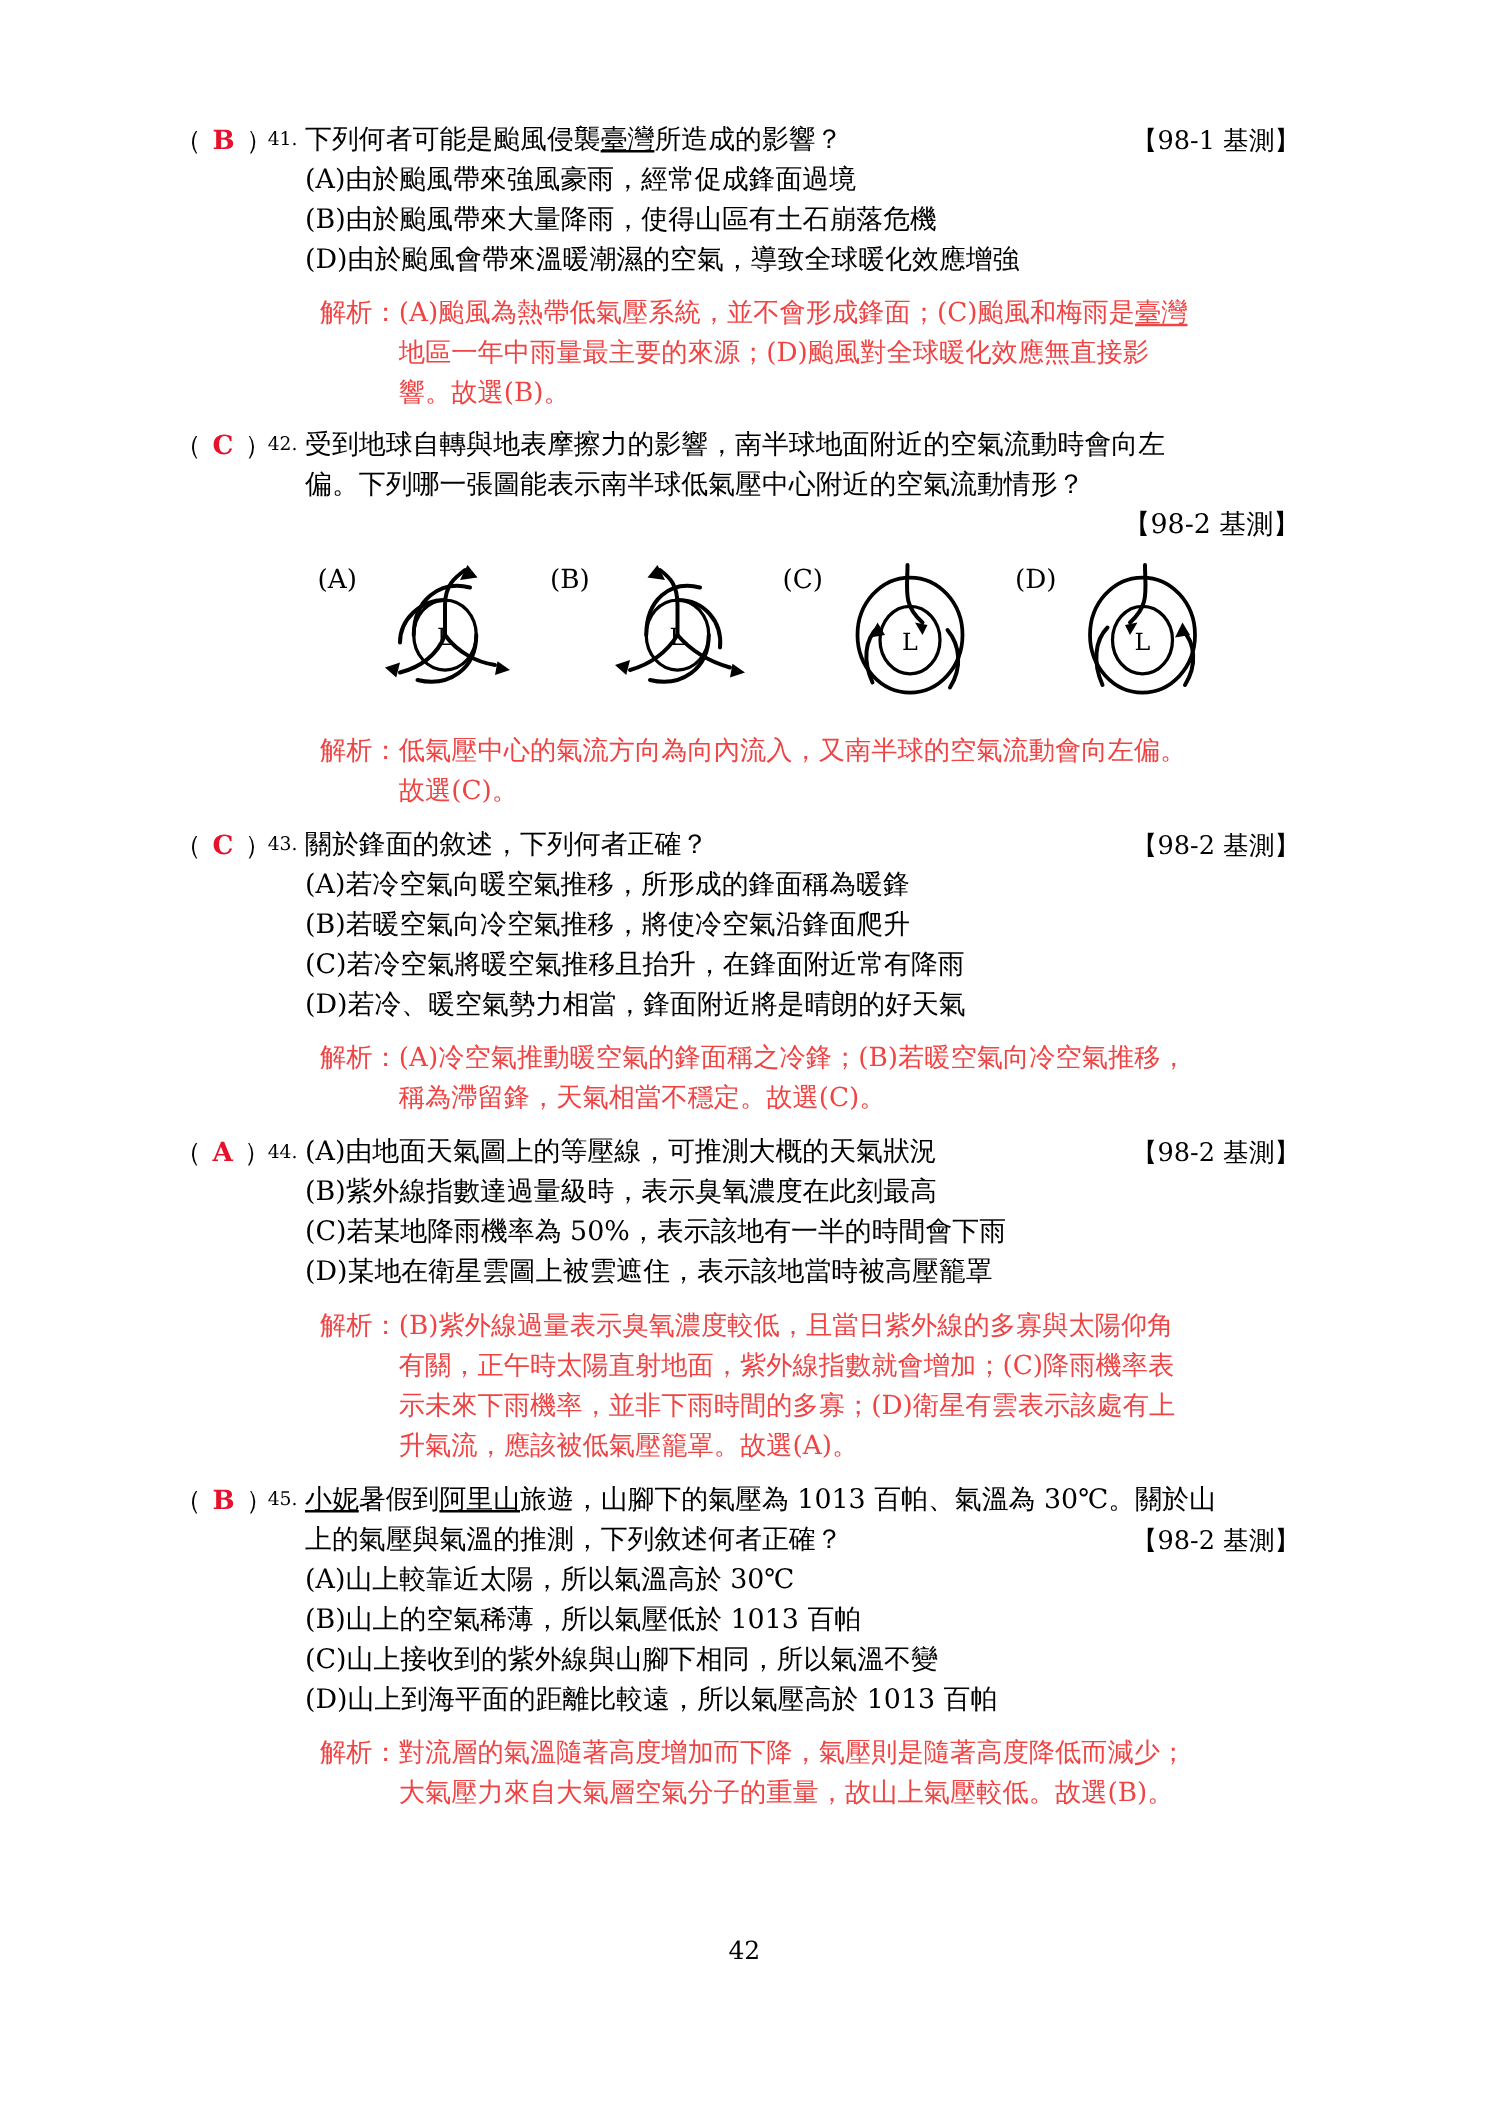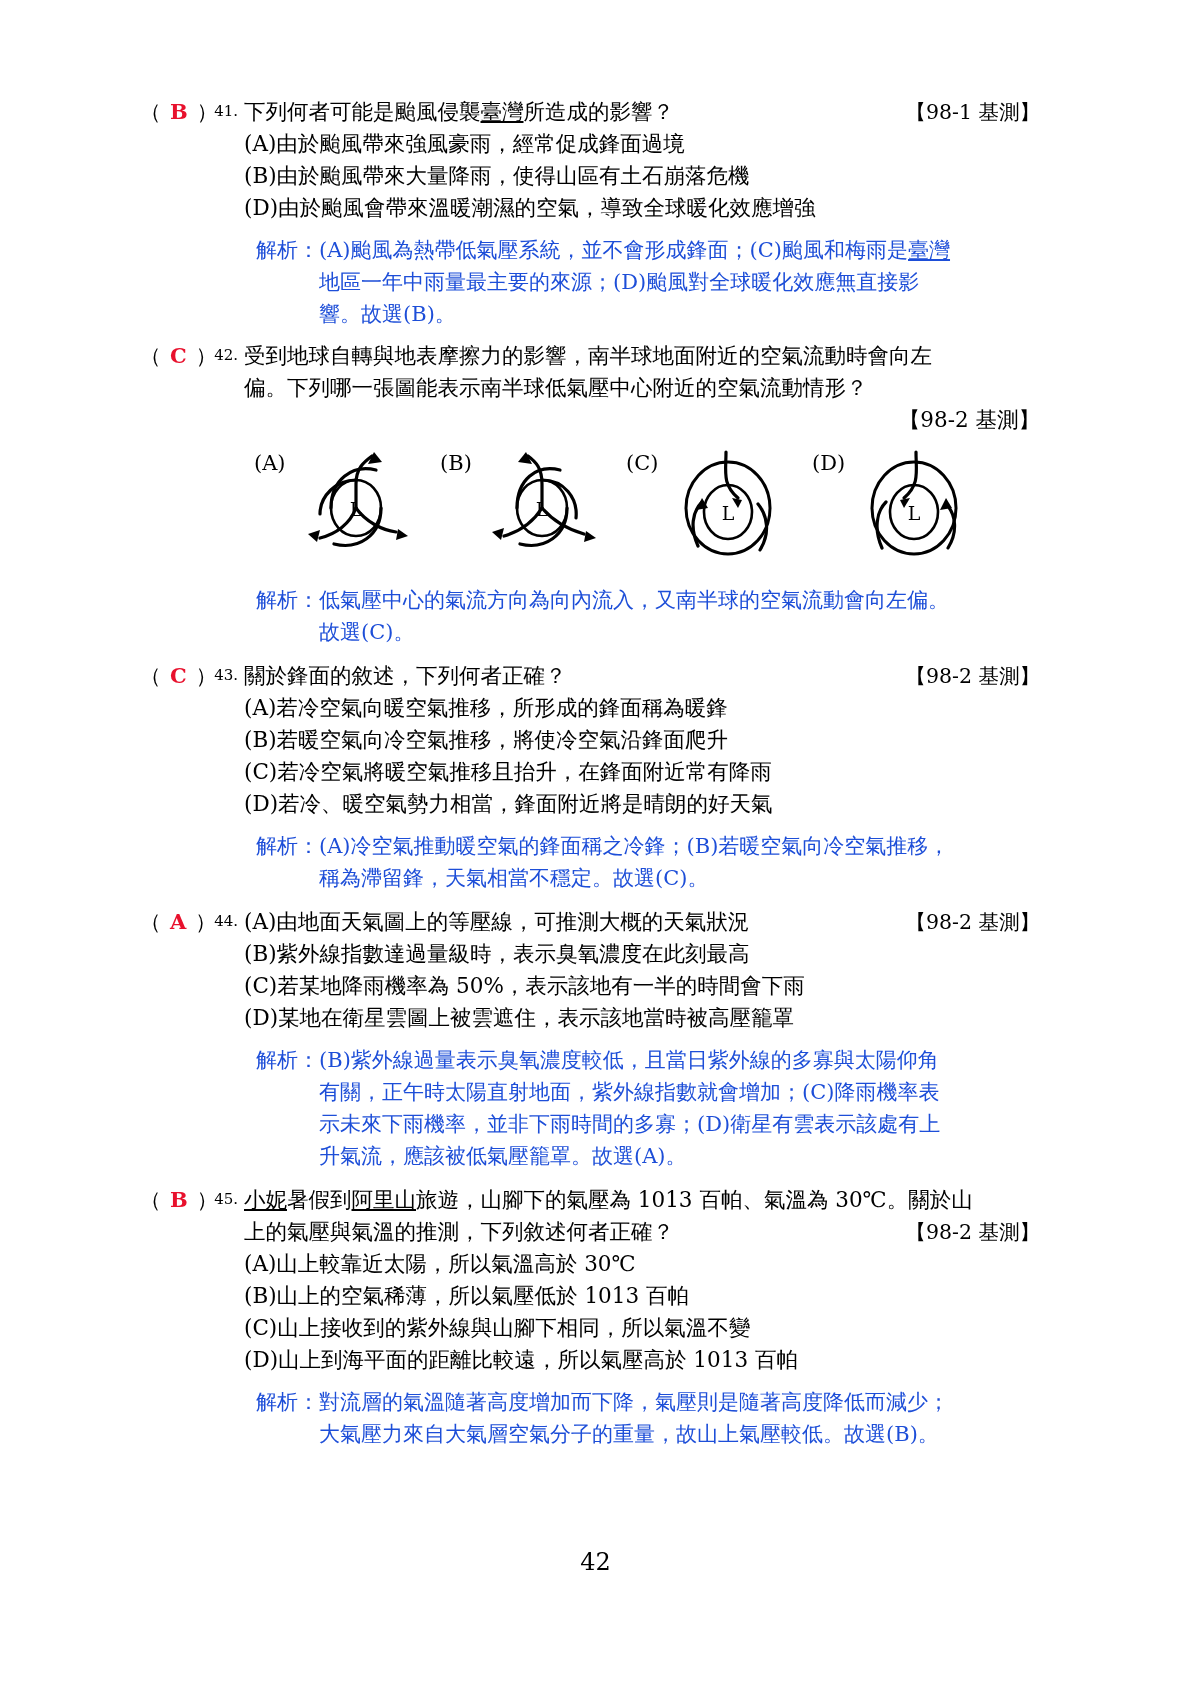--- a/index.html
+++ b/index.html
@@ -83,21 +83,21 @@
     line-height: 32px;
     white-space: nowrap;
   }
   .uline {
     text-decoration: underline;
     text-underline-offset: 2px;
   }
 
   
   .explain {
-    color: #1d4ed8;
+    color: #ef4444;
     font-size: 21px;
     line-height: 32px;
     margin-top: 10px;
     padding-left: 12px;
     display: flex;
     align-items: flex-start;
   }
   .explain-label {
     flex: 0 0 auto;
     white-space: nowrap;
@@ -133,21 +133,21 @@
   }
   .figsvg { flex: 0 0 auto; }
 
   
   .pagenum {
     position: absolute;
     left: 0;
     right: 0;
     top: 1548px;
     text-align: center;
-    font-size: 24px;
+    font-size: 20px;
     font-family: "DejaVu Serif", "Liberation Serif", serif;
   }
 </style>
 </head>
 <body>
 
 <div class="page">
   <div class="content">
 
     <div class="qblock">

